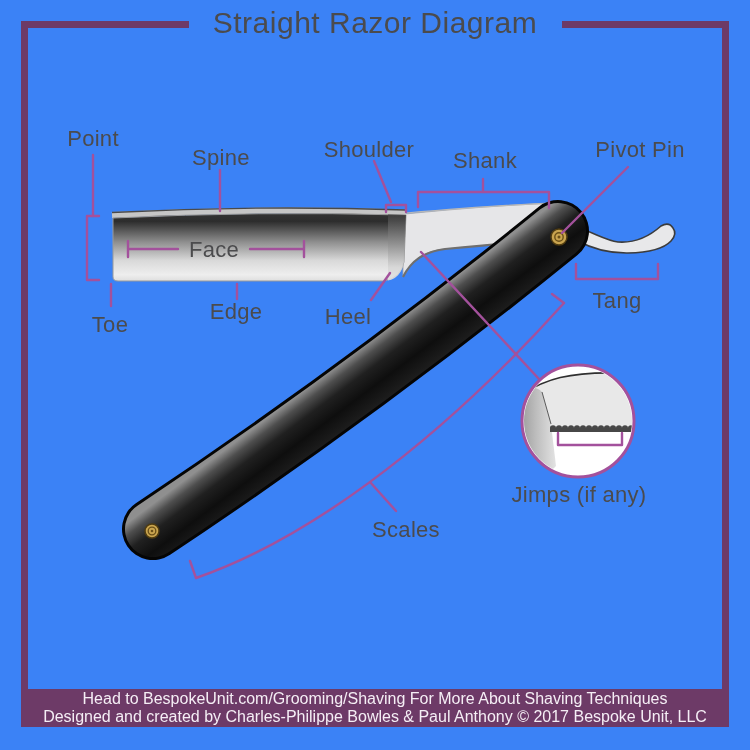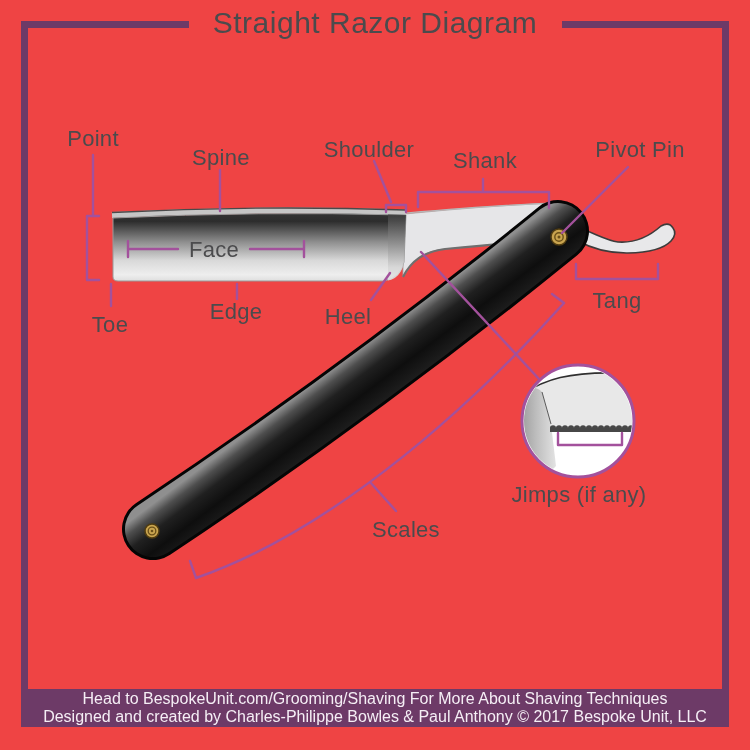--- a/index.html
+++ b/index.html
@@ -1,17 +1,17 @@
 <!DOCTYPE html>
 <html><head>
 <meta charset="utf-8">
 <style>
   html,body{margin:0;padding:0;background:#ffffff;}
   .canvas{
-    position:relative;width:750px;height:750px;background:#ef4444;overflow:hidden;
+    position:relative;width:750px;height:750px;background:#3b82f6;overflow:hidden;
     font-family:"Liberation Sans", sans-serif;
   }
   svg{display:block;}
   text{font-family:"Liberation Sans", sans-serif;}
   .title-text{font-size:30px;font-weight:500;fill:#4b4b4d;letter-spacing:0.5px;}
   .part-label{font-size:22px;fill:#4b4b4d;letter-spacing:0.3px;}
   .footer-text{font-size:16px;fill:#f5eef5;}
   .leader{stroke:#a3519c;stroke-width:2.4;fill:none;stroke-linecap:round;stroke-linejoin:round;}
 </style>
 </head>

